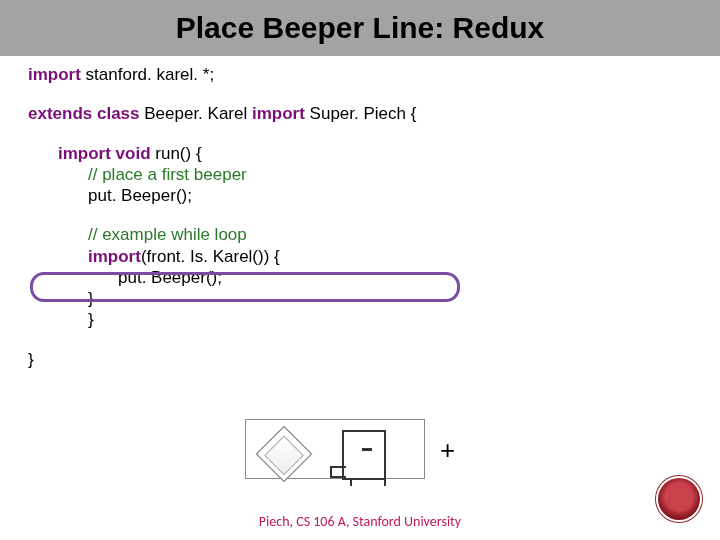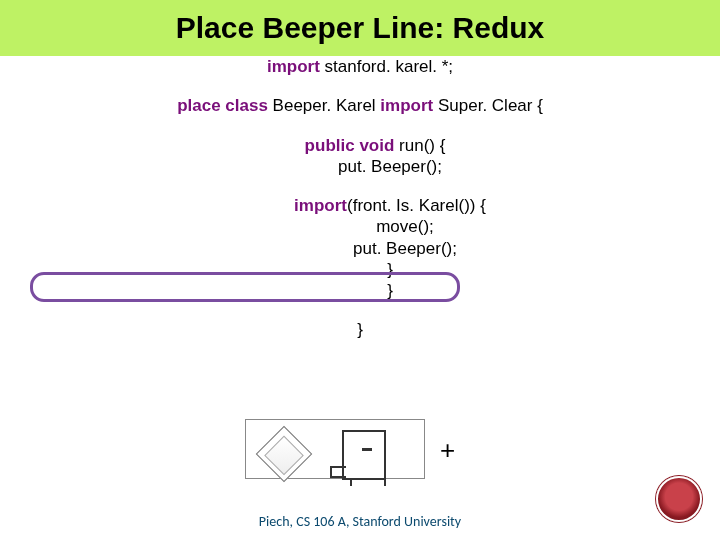--- a/index.html
+++ b/index.html
@@ -5,38 +5,37 @@
   * { margin: 0; padding: 0; box-sizing: border-box; }
   body {
     width: 720px;
     height: 540px;
     background: #fff;
     font-family: Arial, Helvetica, sans-serif;
     position: relative;
     overflow: hidden;
   }
   .title-bar {
-    background: #bef264;
+    background: #a3a3a3;
     height: 56px;
     display: flex;
     align-items: center;
     justify-content: center;
   }
   .title {
     font-size: 30px;
     font-weight: bold;
     color: #000;
   }
   .code-area {
-    padding: 0 28px 0 28px;
+    padding: 8px 28px 0 28px;
     font-family: Arial, Helvetica, sans-serif;
     font-size: 17px;
     line-height: 1.25;
     color: #000;
-    text-align: center;
   }
   .kw { font-weight: bold; color: #7a0f7a; }
   .cm { color: #2a7a2a; }
   .highlight-box {
     position: absolute;
     border: 3px solid #7a4da0;
     border-radius: 14px;
     background: transparent;
   }
   .illus {
@@ -104,21 +103,21 @@
     font-size: 26px;
     color: #000;
   }
   .footer {
     position: absolute;
     bottom: 10px;
     width: 100%;
     text-align: center;
     font-family: Calibri, Arial, sans-serif;
     font-size: 14px;
-    color: #0c4a6e;
+    color: #be185d;
   }
   .seal {
     position: absolute;
     right: 18px;
     bottom: 18px;
     width: 46px;
     height: 46px;
     border-radius: 50%;
     background: radial-gradient(circle at 50% 45%, #c9414a 0 40%, #8a1a22 60%, #5a0f15 100%);
     box-shadow: inset 0 0 0 2px #fff, 0 0 0 1px #8a1a22;
@@ -131,27 +130,28 @@
 </head>
 <body>
 
 <div class="title-bar">
   <div class="title">Place Beeper Line: Redux</div>
 </div>
 
 <div class="code-area">
   <div><span class="kw">import</span><span> stanford. karel. *;</span></div>
   <div class="blank"></div>
-  <div><span class="kw">place class</span><span> Beeper. Karel </span><span class="kw">import</span><span> Super. Clear {</span></div>
+  <div><span class="kw">extends class</span><span> Beeper. Karel </span><span class="kw">import</span><span> Super. Piech {</span></div>
   <div class="blank"></div>
-  <div class="ind1"><span class="kw">public void</span><span> run() {</span></div>
+  <div class="ind1"><span class="kw">import void</span><span> run() {</span></div>
+  <div class="ind2 cm">// place a first beeper</div>
   <div class="ind2">put. Beeper();</div>
   <div class="blank"></div>
+  <div class="ind2 cm">// example while loop</div>
   <div class="ind2"><span class="kw">import</span><span>(front. Is. Karel()) {</span></div>
-  <div class="ind3">move();</div>
   <div class="ind3">put. Beeper();</div>
   <div class="ind2">}</div>
   <div class="ind2">}</div>
   <div class="blank"></div>
   <div>}</div>
 </div>
 
 <div class="highlight-box" style="left:30px; top:272px; width:430px; height:30px;"></div>
 
 <div class="illus">

